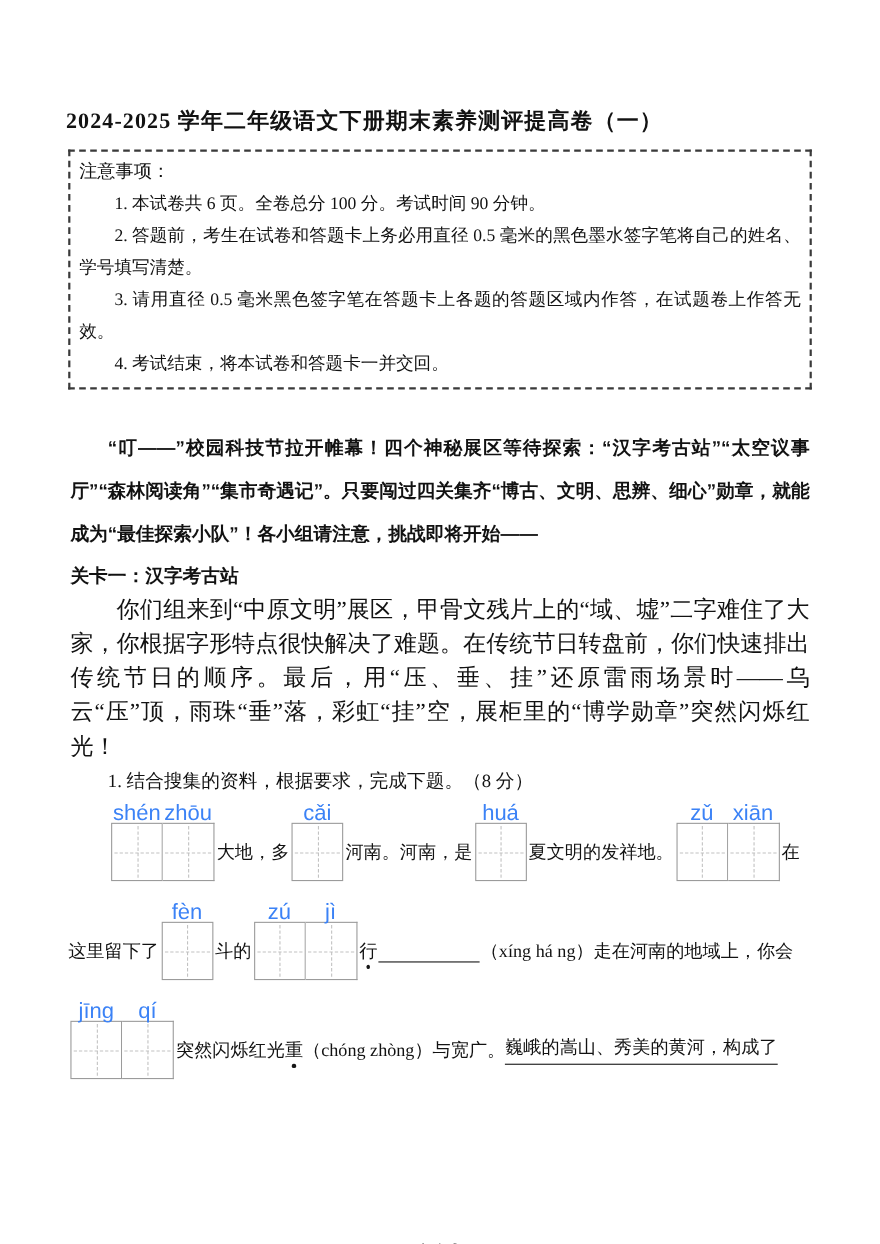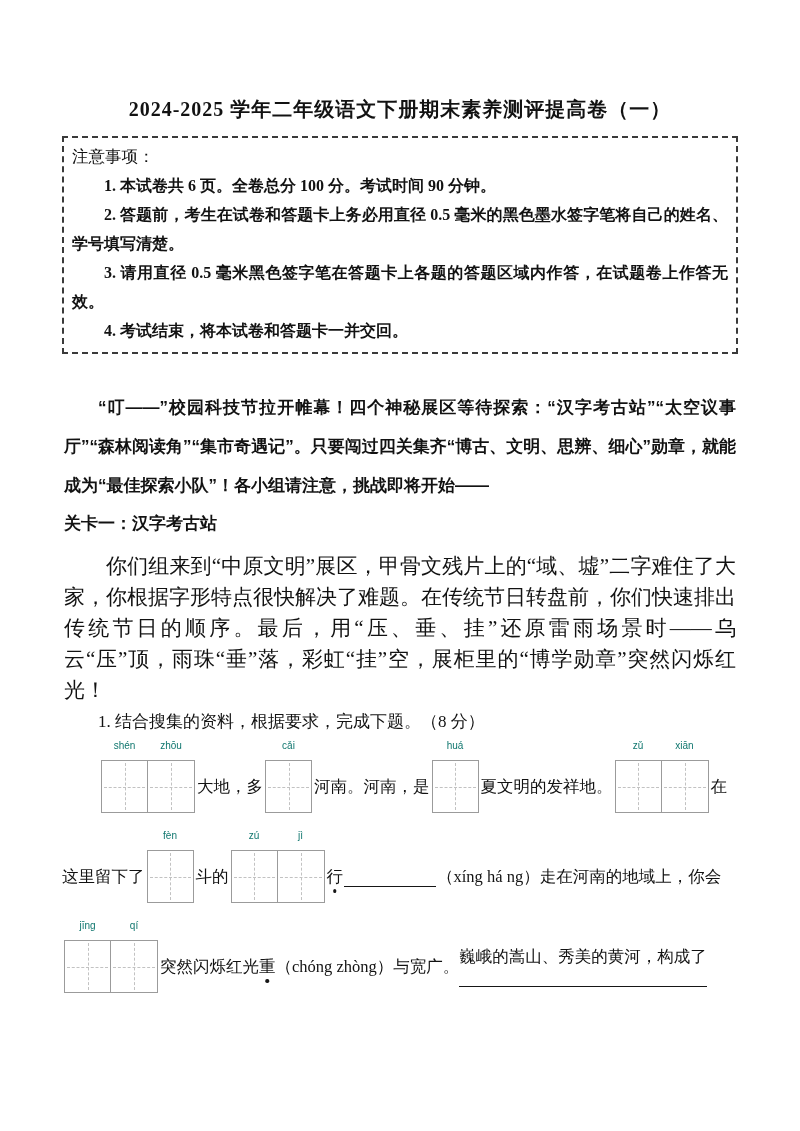--- a/index.html
+++ b/index.html
@@ -3,43 +3,43 @@
 <meta charset="utf-8">
 <style>
   html, body { margin:0; padding:0; background:#ffffff; }
   body {
     width:800px; height:1131px; position:relative; overflow:hidden;
     font-family:"Liberation Serif", serif; color:#121212;
   }
   .page { position:relative; width:800px; height:1131px; background:#fff; }
 
   .title {
-    margin:96px 60px 0; text-align:center;
+    margin:96px 60px 0; 
     font-size:20px; font-weight:bold; letter-spacing:1px;
     font-family:"Liberation Serif", serif;
   }
 
   .notice-box {
     margin:13px 62px 0; border:2px dashed #3a3a3a;
     padding:3px 8px 7px 8px; font-size:16px; line-height:29px;
   }
   .notice-heading {
     font-family:"Liberation Sans", sans-serif;
     font-weight:normal; font-size:16.5px; line-height:30px;
   }
-  .notice-item { margin:0; text-indent:2em; text-align:justify;font-weight:bold; }
+  .notice-item { margin:0; text-indent:2em; text-align:justify; }
 
   .intro {
     margin:34px 64px 0; text-indent:2em; text-align:justify;
     font-family:"Liberation Sans", sans-serif; font-weight:bold;
     font-size:17px; line-height:39px;
   }
 
   .level-heading {
-    margin:4px 64px 12px; font-family:"Liberation Sans", sans-serif;
+    margin:4px 64px 0; font-family:"Liberation Sans", sans-serif;
     font-weight:bold; font-size:17px; line-height:30px;
   }
 
   .kaiti-para {
     margin:0 64px; font-size:21px; line-height:31px;
     text-indent:2em; text-align:justify;
   }
 
   .section-heading {
     margin:9px 64px 0; font-family:"Liberation Sans", sans-serif;
@@ -64,26 +64,26 @@
   .grid-cell::before {
     content:""; position:absolute; top:2px; bottom:2px; left:50%;
     border-left:1px dashed #c2c2c2;
   }
   .grid-cell::after {
     content:""; position:absolute; left:2px; right:2px; top:50%;
     border-top:1px dashed #c2c2c2;
   }
   .pinyin {
     position:absolute; left:0; right:0; top:-21px; text-align:center;
-    font-family:"Liberation Sans", sans-serif; font-size:10px;
-    color:#0f766e; white-space:nowrap;
+    font-family:"Liberation Sans", sans-serif; font-size:20px;
+    color:#3b82f6; white-space:nowrap;
   }
 
   .seg-text { white-space:pre; }
-  .seg-text.u { border-bottom:1.3px solid #161616; padding-bottom:18px; }
+  .seg-text.u { border-bottom:1.3px solid #161616; padding-bottom:4px; }
   .seg-text.dotted { position:relative; }
   .seg-text.dotted::after {
     content:""; position:absolute; left:50%; transform:translateX(-50%);
     bottom:-5px; width:3.5px; height:3.5px; border-radius:50%; background:#161616;
   }
   .seg-text.u.dotted::after { bottom:-8px; }
 
   .blank-line {
     display:inline-block; height:0; border-bottom:1.3px solid #161616;
     transform:translateY(10px); margin:0 1px;

